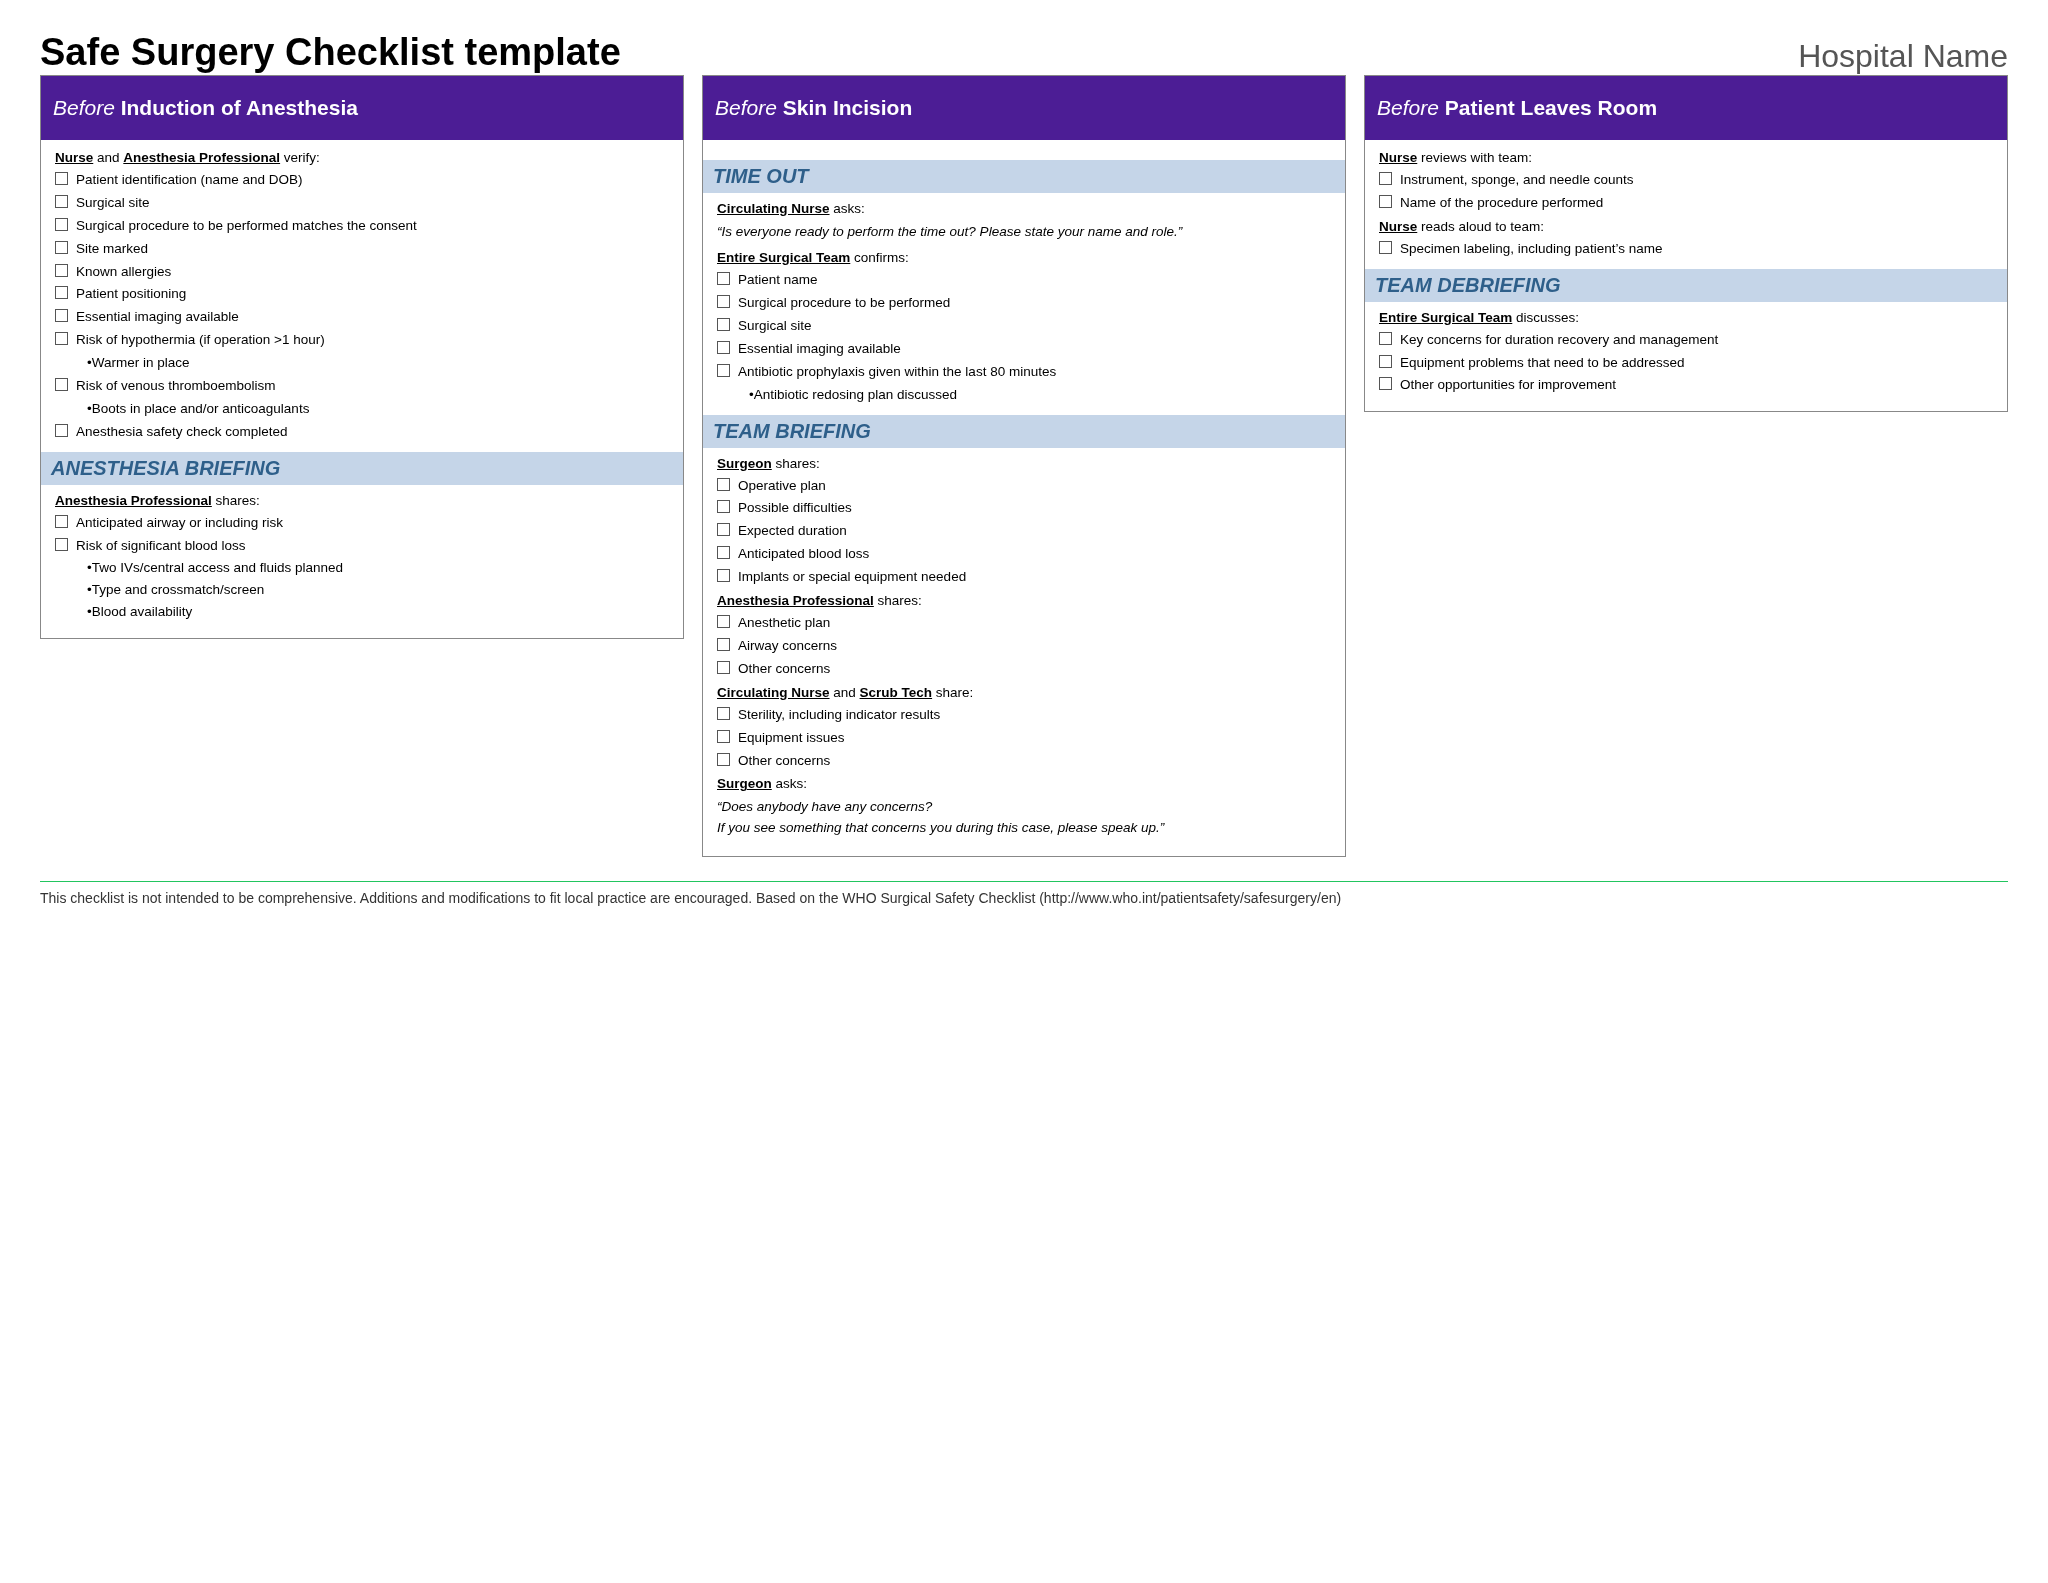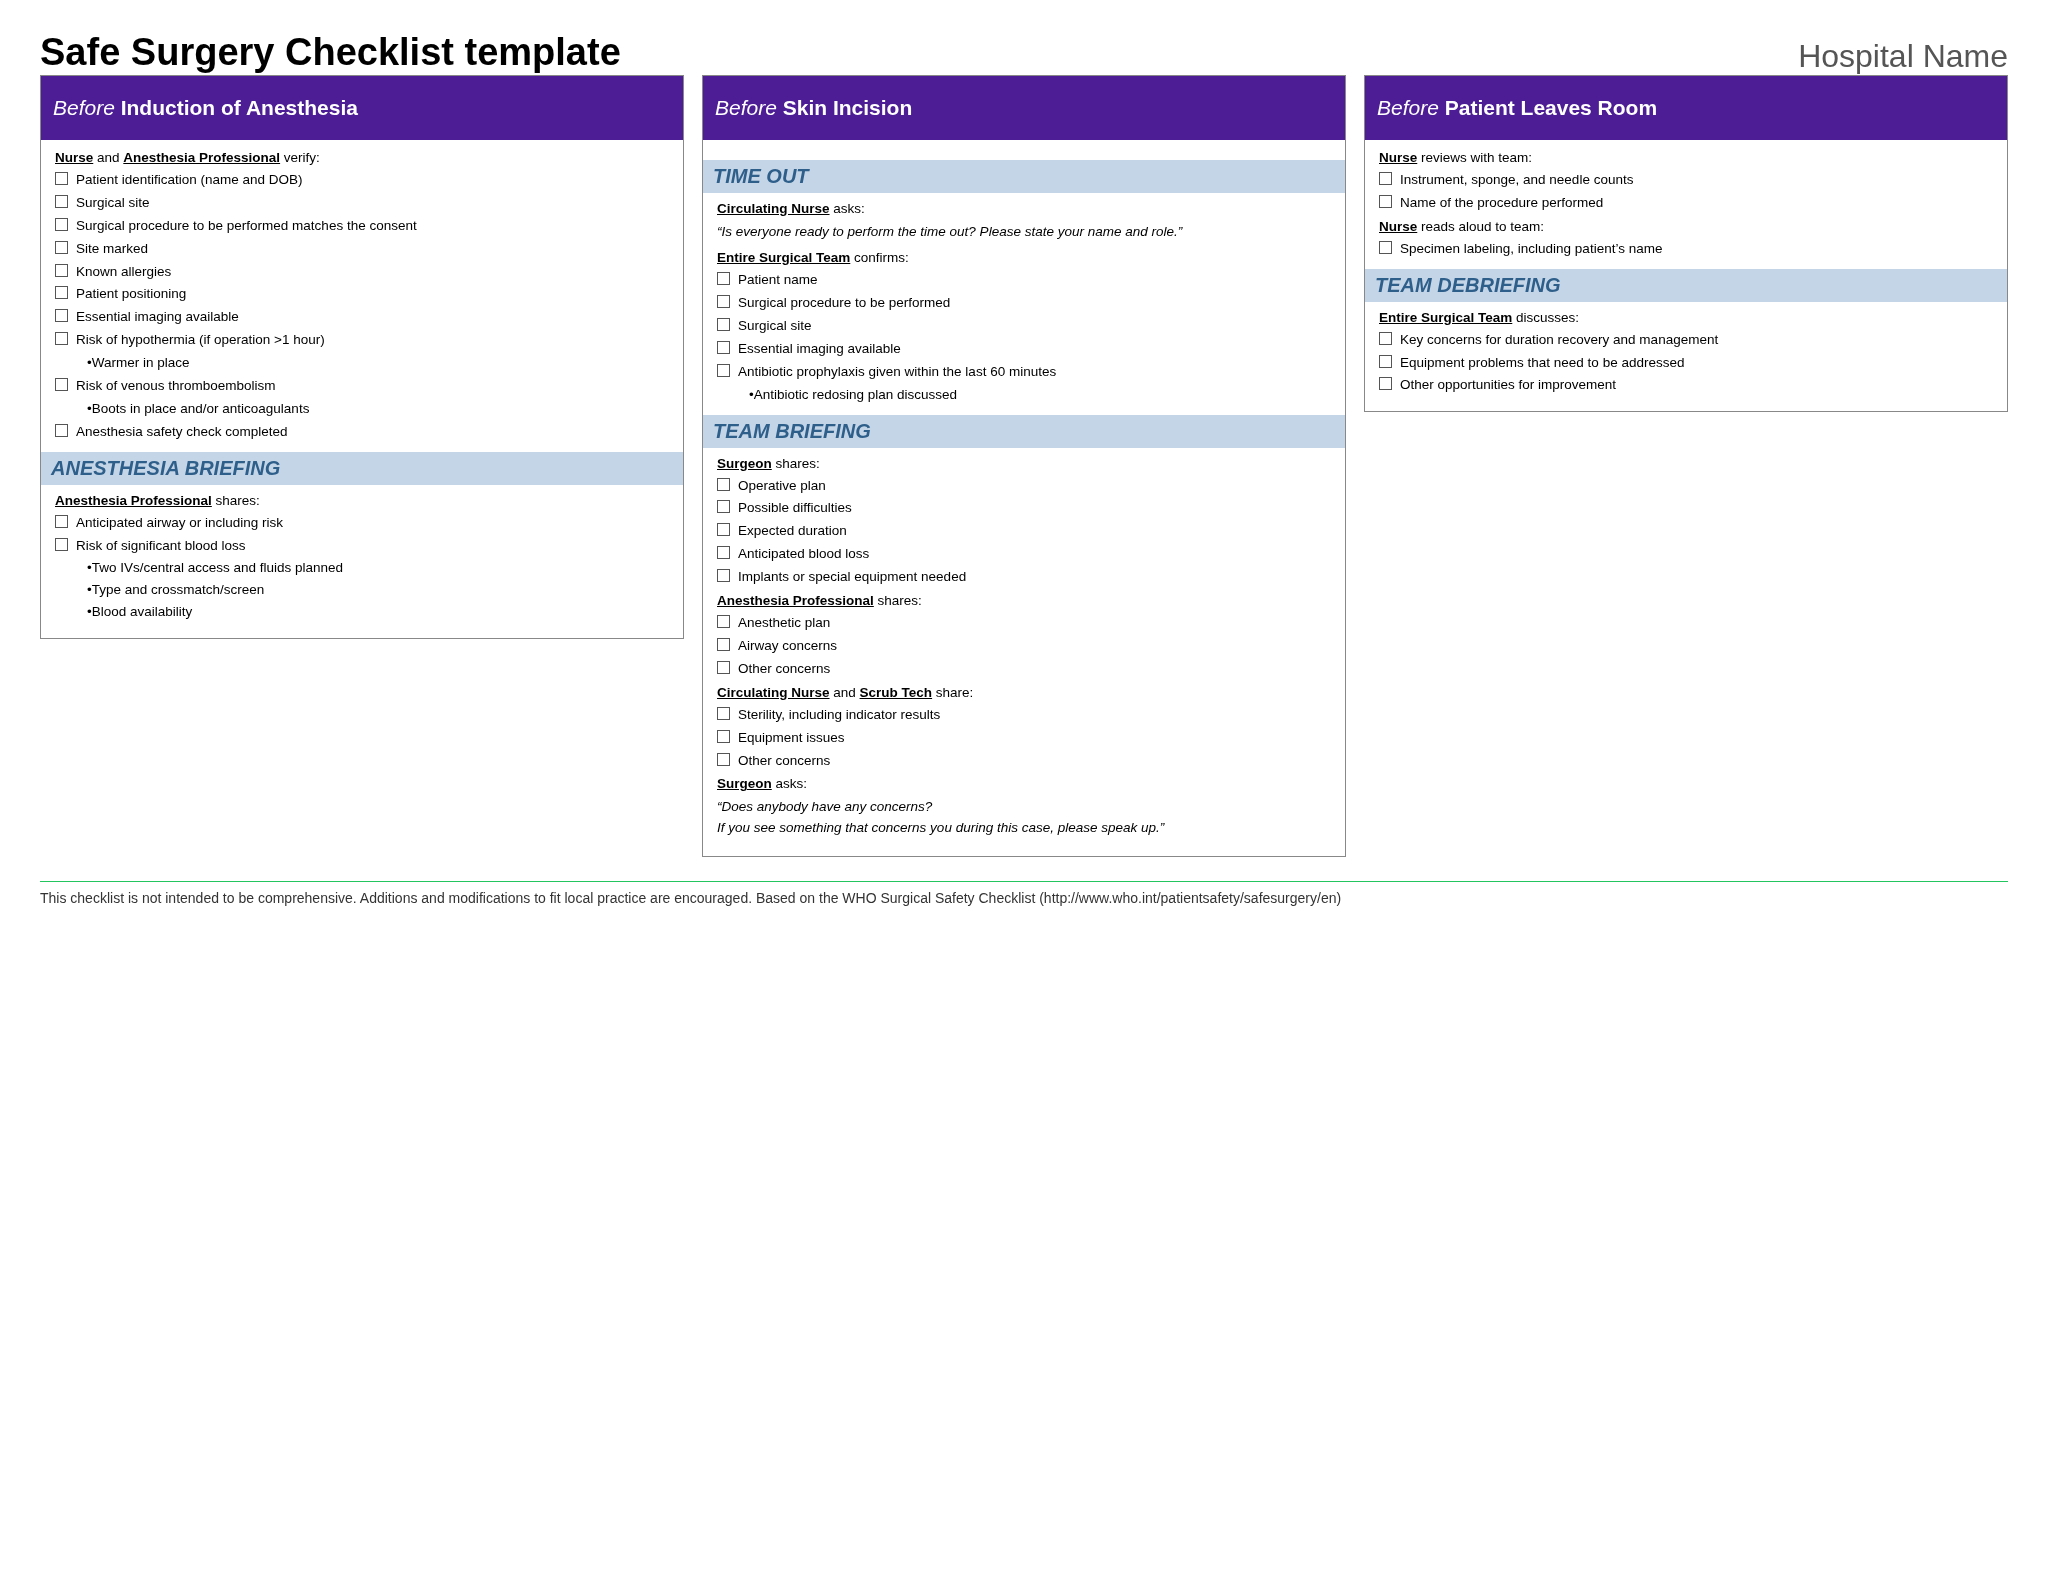--- a/index.html
+++ b/index.html
@@ -220,21 +220,21 @@
             <li>
               <span class="checkbox"></span>
               <span>Surgical site</span>
             </li>
             <li>
               <span class="checkbox"></span>
               <span>Essential imaging available</span>
             </li>
             <li>
               <span class="checkbox"></span>
-              <span>Antibiotic prophylaxis given within the last 60 minutes</span>
+              <span>Antibiotic prophylaxis given within the last 80 minutes</span>
             </li>
             <ul class="sub-bullets">
               <li>Antibiotic redosing plan discussed</li>
             </ul>
           </ul>
         </div>
         <div class="section-sub-header">TEAM BRIEFING</div>
         <div class="intro-line"><span class="bold-underline">Surgeon</span> shares:</div>
         <div>
           <ul class="checklist">

